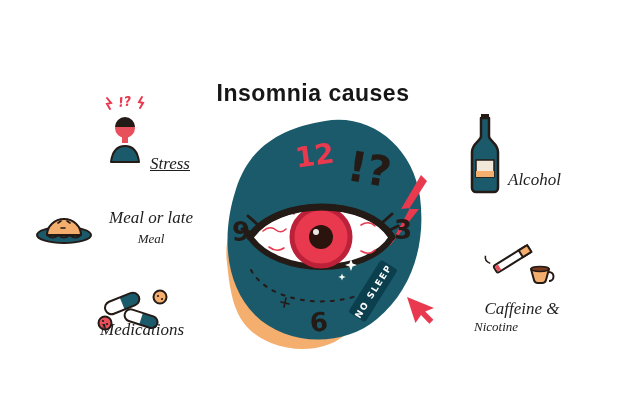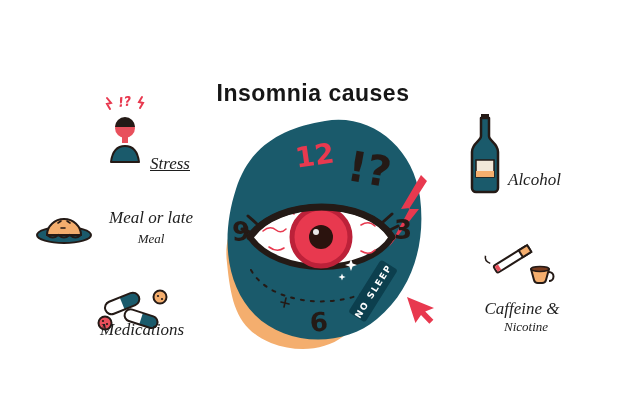--- a/index.html
+++ b/index.html
@@ -140,15 +140,15 @@
       <rect x="32" y="22" width="10" height="8" fill="#F4AE6E" stroke="#241A16" stroke-width="2"></rect>
       <rect x="3" y="23" width="4" height="6" fill="#E8505C"></rect>
     </g>
     <g>
       <path d="M41,37 h18 l-3,11 a4,4 0 0 1 -4,3 h-4 a4,4 0 0 1 -4,-3 Z" fill="#F4AE6E" stroke="#241A16" stroke-width="2" stroke-linejoin="round"></path>
       <path d="M59,40 a4.5,4.5 0 0 1 0,9" fill="none" stroke="#241A16" stroke-width="2"></path>
       <ellipse cx="50" cy="37" rx="9" ry="2.4" fill="#7A3C1E" stroke="#241A16" stroke-width="1.5"></ellipse>
     </g>
   </svg>
   <div class="cause-label centered" style="left:462px;top:299px;width:120px;">Caffeine &amp;</div>
-  <div class="cause-sub centered" style="left:466px;top:319px;width:120px;font-family:Liberation Serif, serif;">Nicotine</div>
+  <div class="cause-sub centered" style="left:436px;top:319px;width:120px;font-family:Liberation Serif, serif;">Nicotine</div>
 
 </div>
 
 </body></html>

